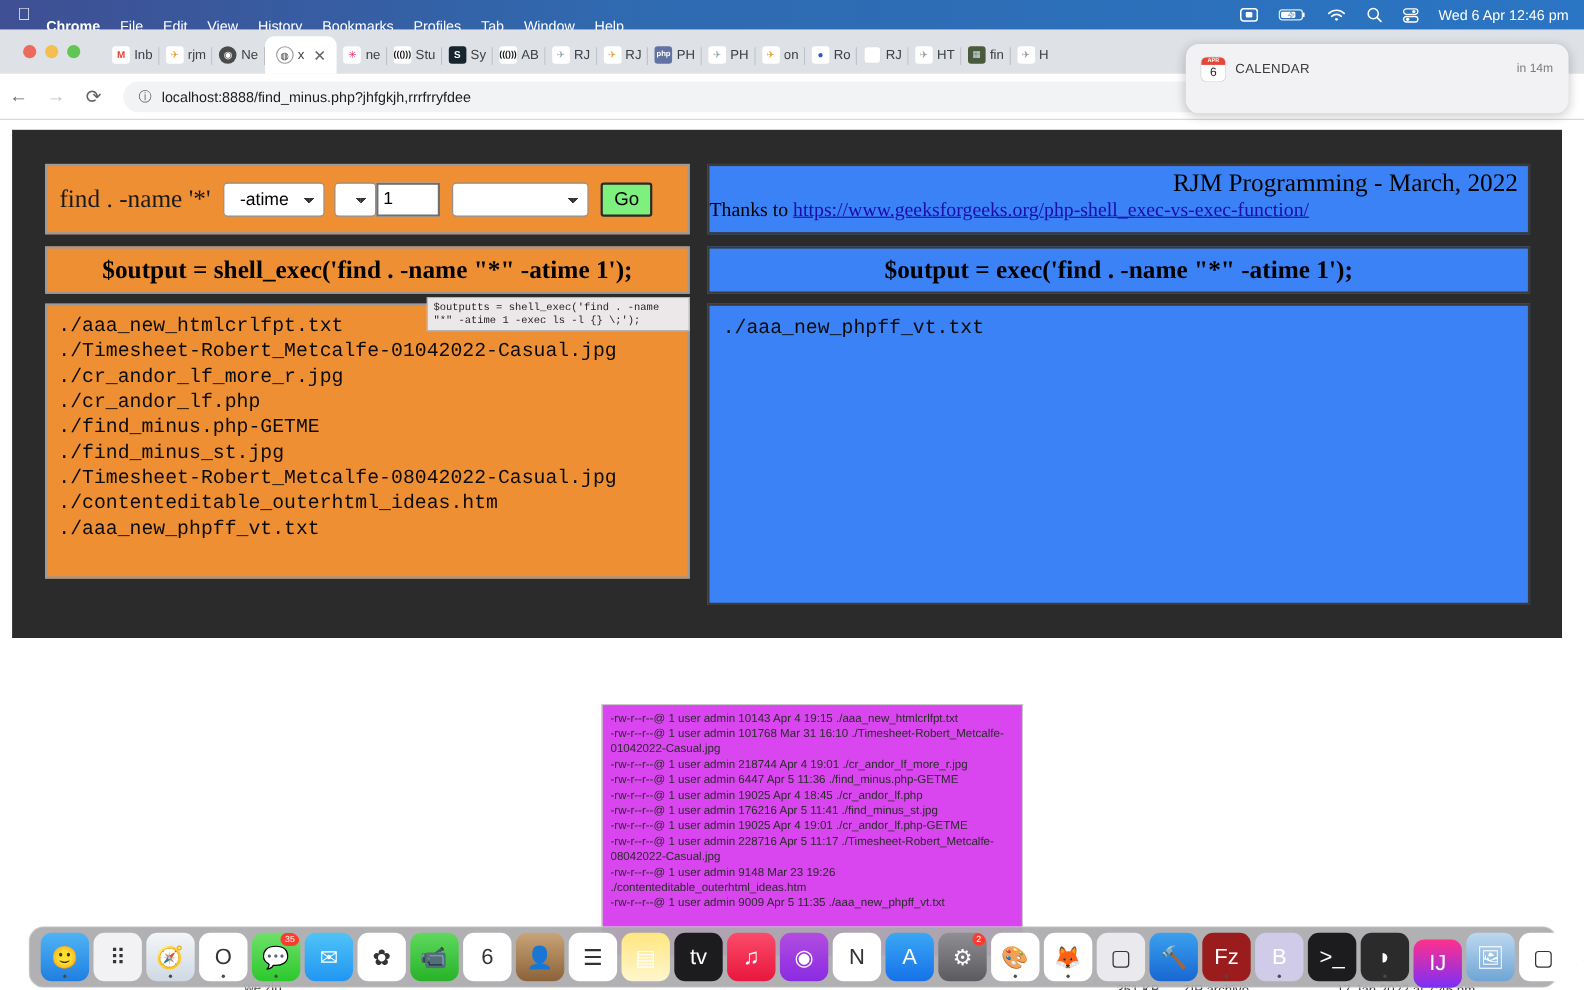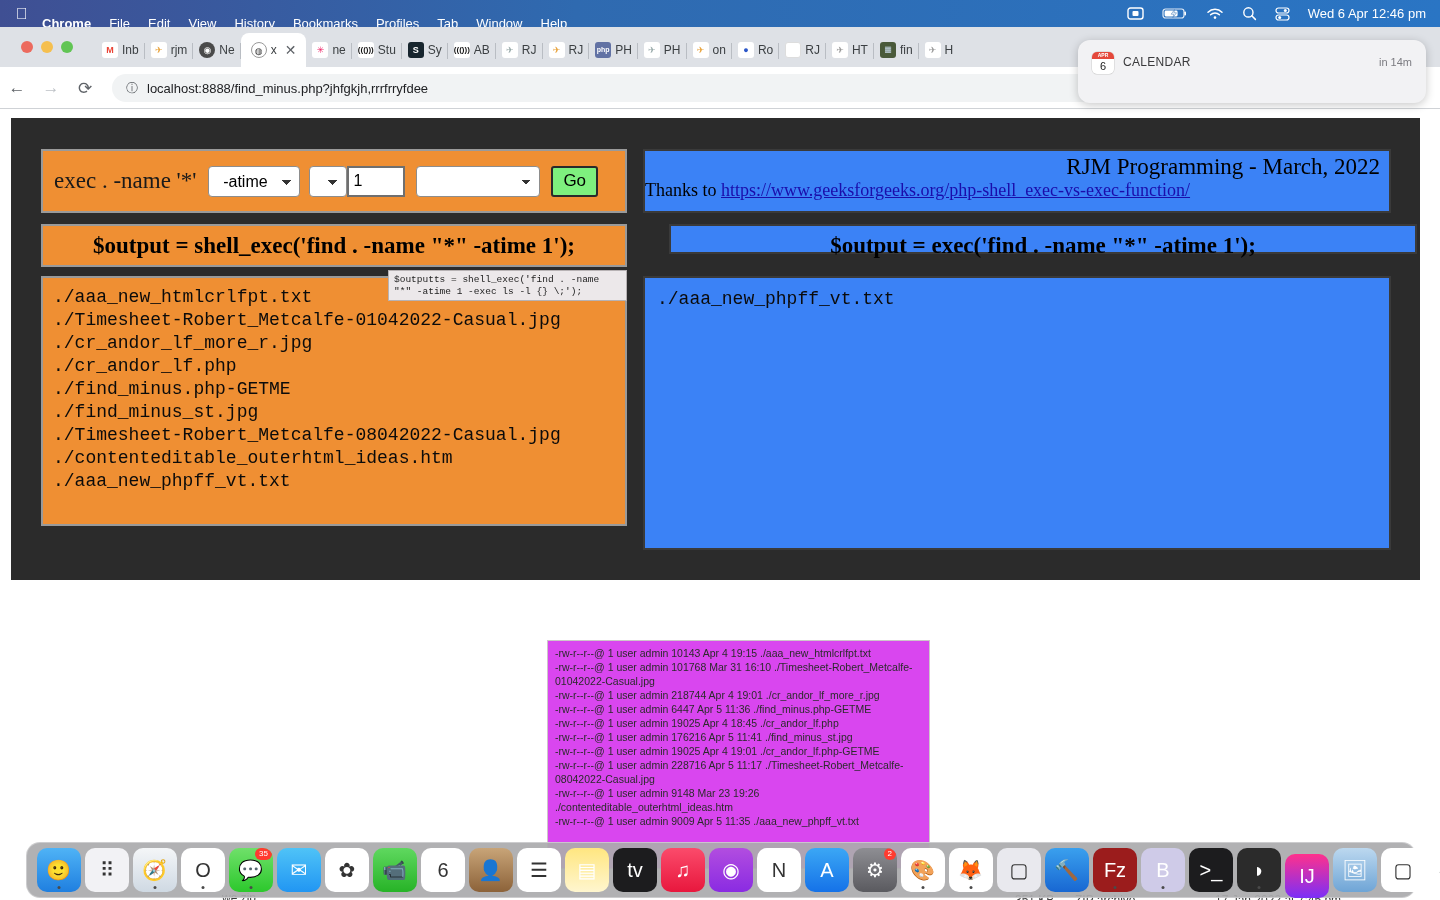--- a/index.html
+++ b/index.html
@@ -140,21 +140,21 @@
   #rightheader{
     left:602px; top:0; width:748px; height:64px;
     font-family:"Liberation Serif", serif; color:#000;
   }
   #rightheader .l1{ text-align:right; font-size:23px; padding:3px 9px 0 0; white-space:nowrap;}
   #rightheader .l2{ text-align:left; font-size:18px; padding:0 9px 0 0; white-space:nowrap;}
   #rightheader a{ color:#1a0dab; }
 
   
   #lhead{ left:0; top:75px; width:586px; height:43px; }
-  #rhead{ left:628px; top:75px; width:748px; height:30px; }
+  #rhead{ left:602px; top:75px; width:748px; height:43px; }
   .hbar-txt{
     font-family:"Liberation Serif", serif; font-weight:bold; font-size:23px;
     color:#000; text-align:center; line-height:40px; white-space:nowrap;
   }
 
   
   #loutput{
     left:0; top:127px; width:586px; height:123px;
     padding:8px 0 0 10px;
   }
@@ -404,21 +404,21 @@
   <div class="ntitle">CALENDAR</div>
   <div class="nwhen">in 14m</div>
 </div>
 
 <div id="desktop">
   <div id="darkframe">
     <div id="content">
 
       <div class="panel orangebox" id="formrow">
         <div class="inner">
-          <span class="findlabel">exec . -name '*'</span>
+          <span class="findlabel">find . -name '*'</span>
           <select class="ui" id="sel-opt">
             <option>-atime</option>
           </select>
           <select class="ui" id="sel-sign">
             <option></option>
           </select>
           <input class="ui" id="num-val" type="text" value="1" style="">
           <select class="ui" id="sel-extra">
             <option></option>
           </select>

